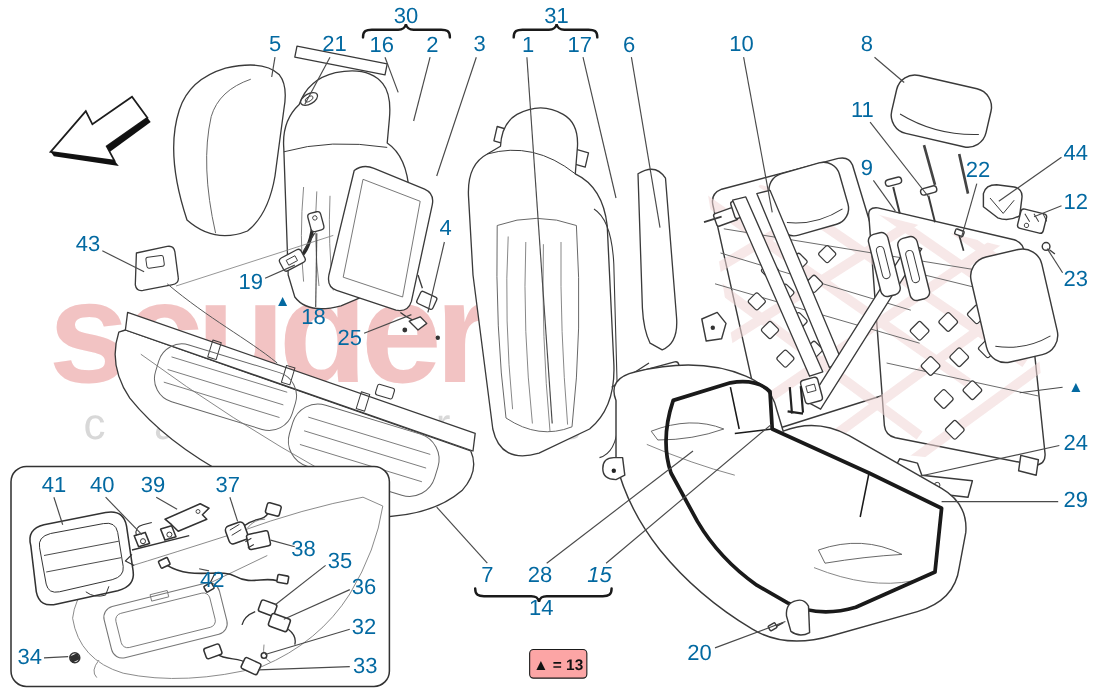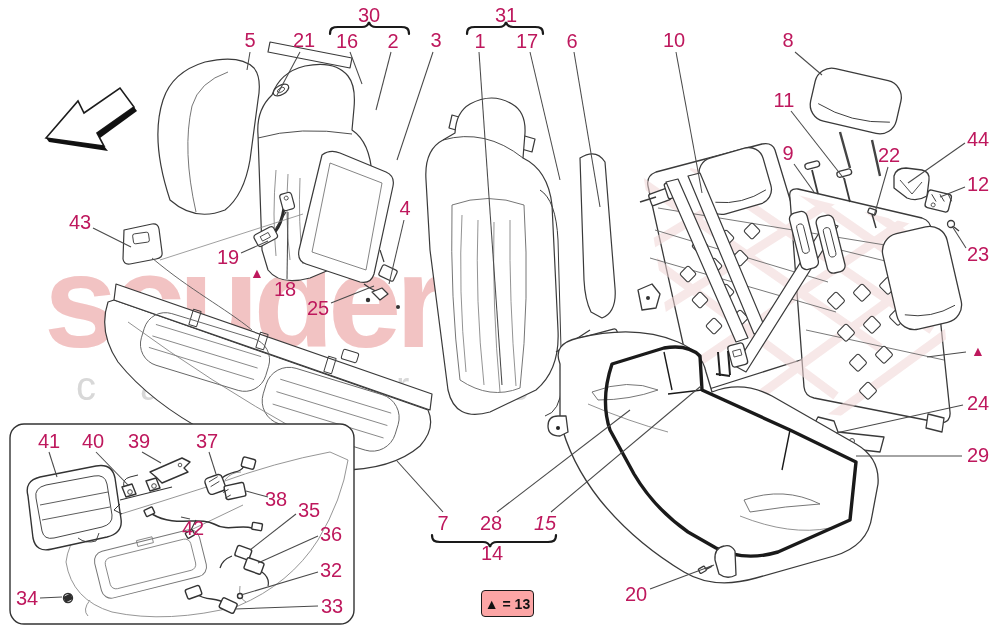--- a/index.html
+++ b/index.html
@@ -6,21 +6,21 @@
   .stage{position:relative;width:1000px;height:632px;background:#fff;overflow:hidden;
          font-family:"Liberation Sans",sans-serif;}
   
   .wm{position:absolute;left:0;top:0;width:1000px;height:632px;z-index:0;}
   .wm-brand{position:absolute;left:44px;top:236px;font-size:132px;font-weight:bold;
             line-height:1;letter-spacing:-6px;color:#f2c3c3;white-space:nowrap;}
   .wm-sub{position:absolute;left:76px;top:366px;font-size:40px;line-height:1;
           letter-spacing:44px;color:#d8d8d8;white-space:nowrap;}
   .draw{position:absolute;left:0;top:0;z-index:1;}
   .callout-layer{position:absolute;left:0;top:0;width:1000px;height:632px;z-index:2;pointer-events:none;}
-  .callout{position:absolute;transform:translate(-50%,-50%);font-size:20px;color:#be185d;
+  .callout{position:absolute;transform:translate(-50%,-50%);font-size:20px;color:#0369a1;
            white-space:nowrap;line-height:1;}
   .callout.sm{font-size:14px;}
   .legend-box{position:absolute;left:481px;top:590px;width:51px;height:25px;z-index:3;
               border:1.6px solid #1a1a1a;border-radius:4px;background:#fca5a5;
               display:flex;align-items:center;justify-content:center;
               font-size:14px;font-weight:bold;color:#111;}
 </style>
 </head>
 <body>
 

